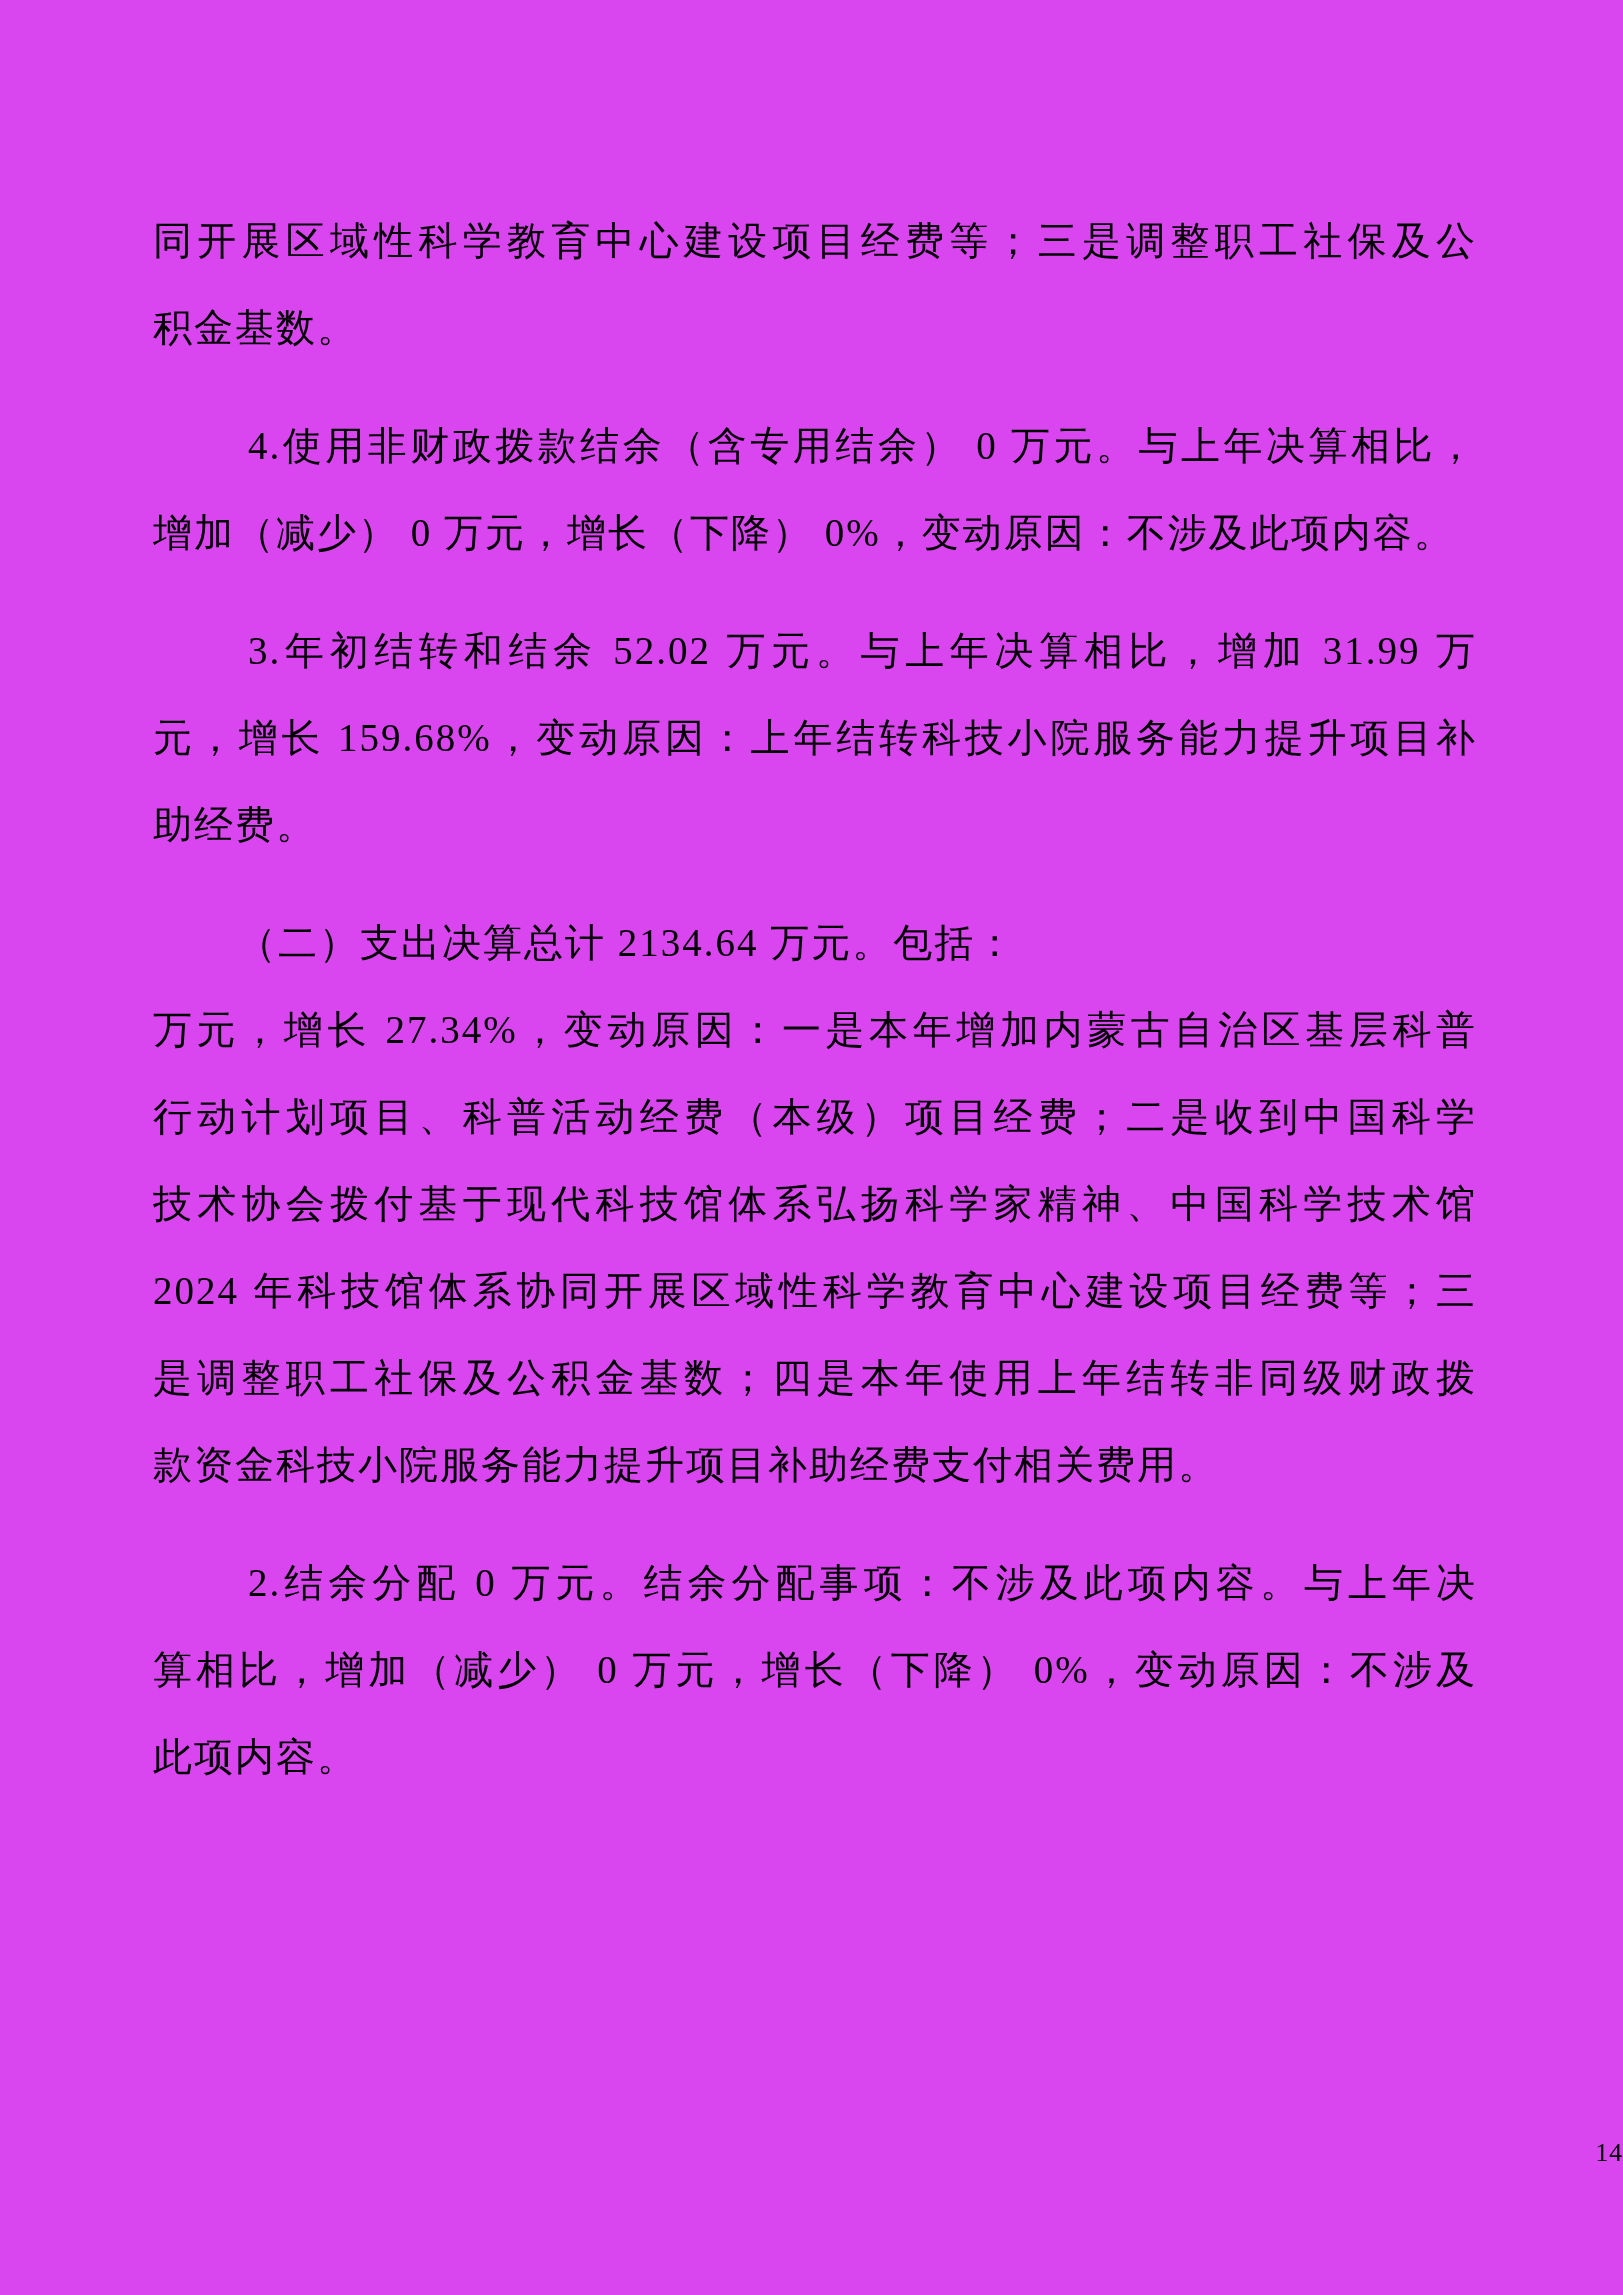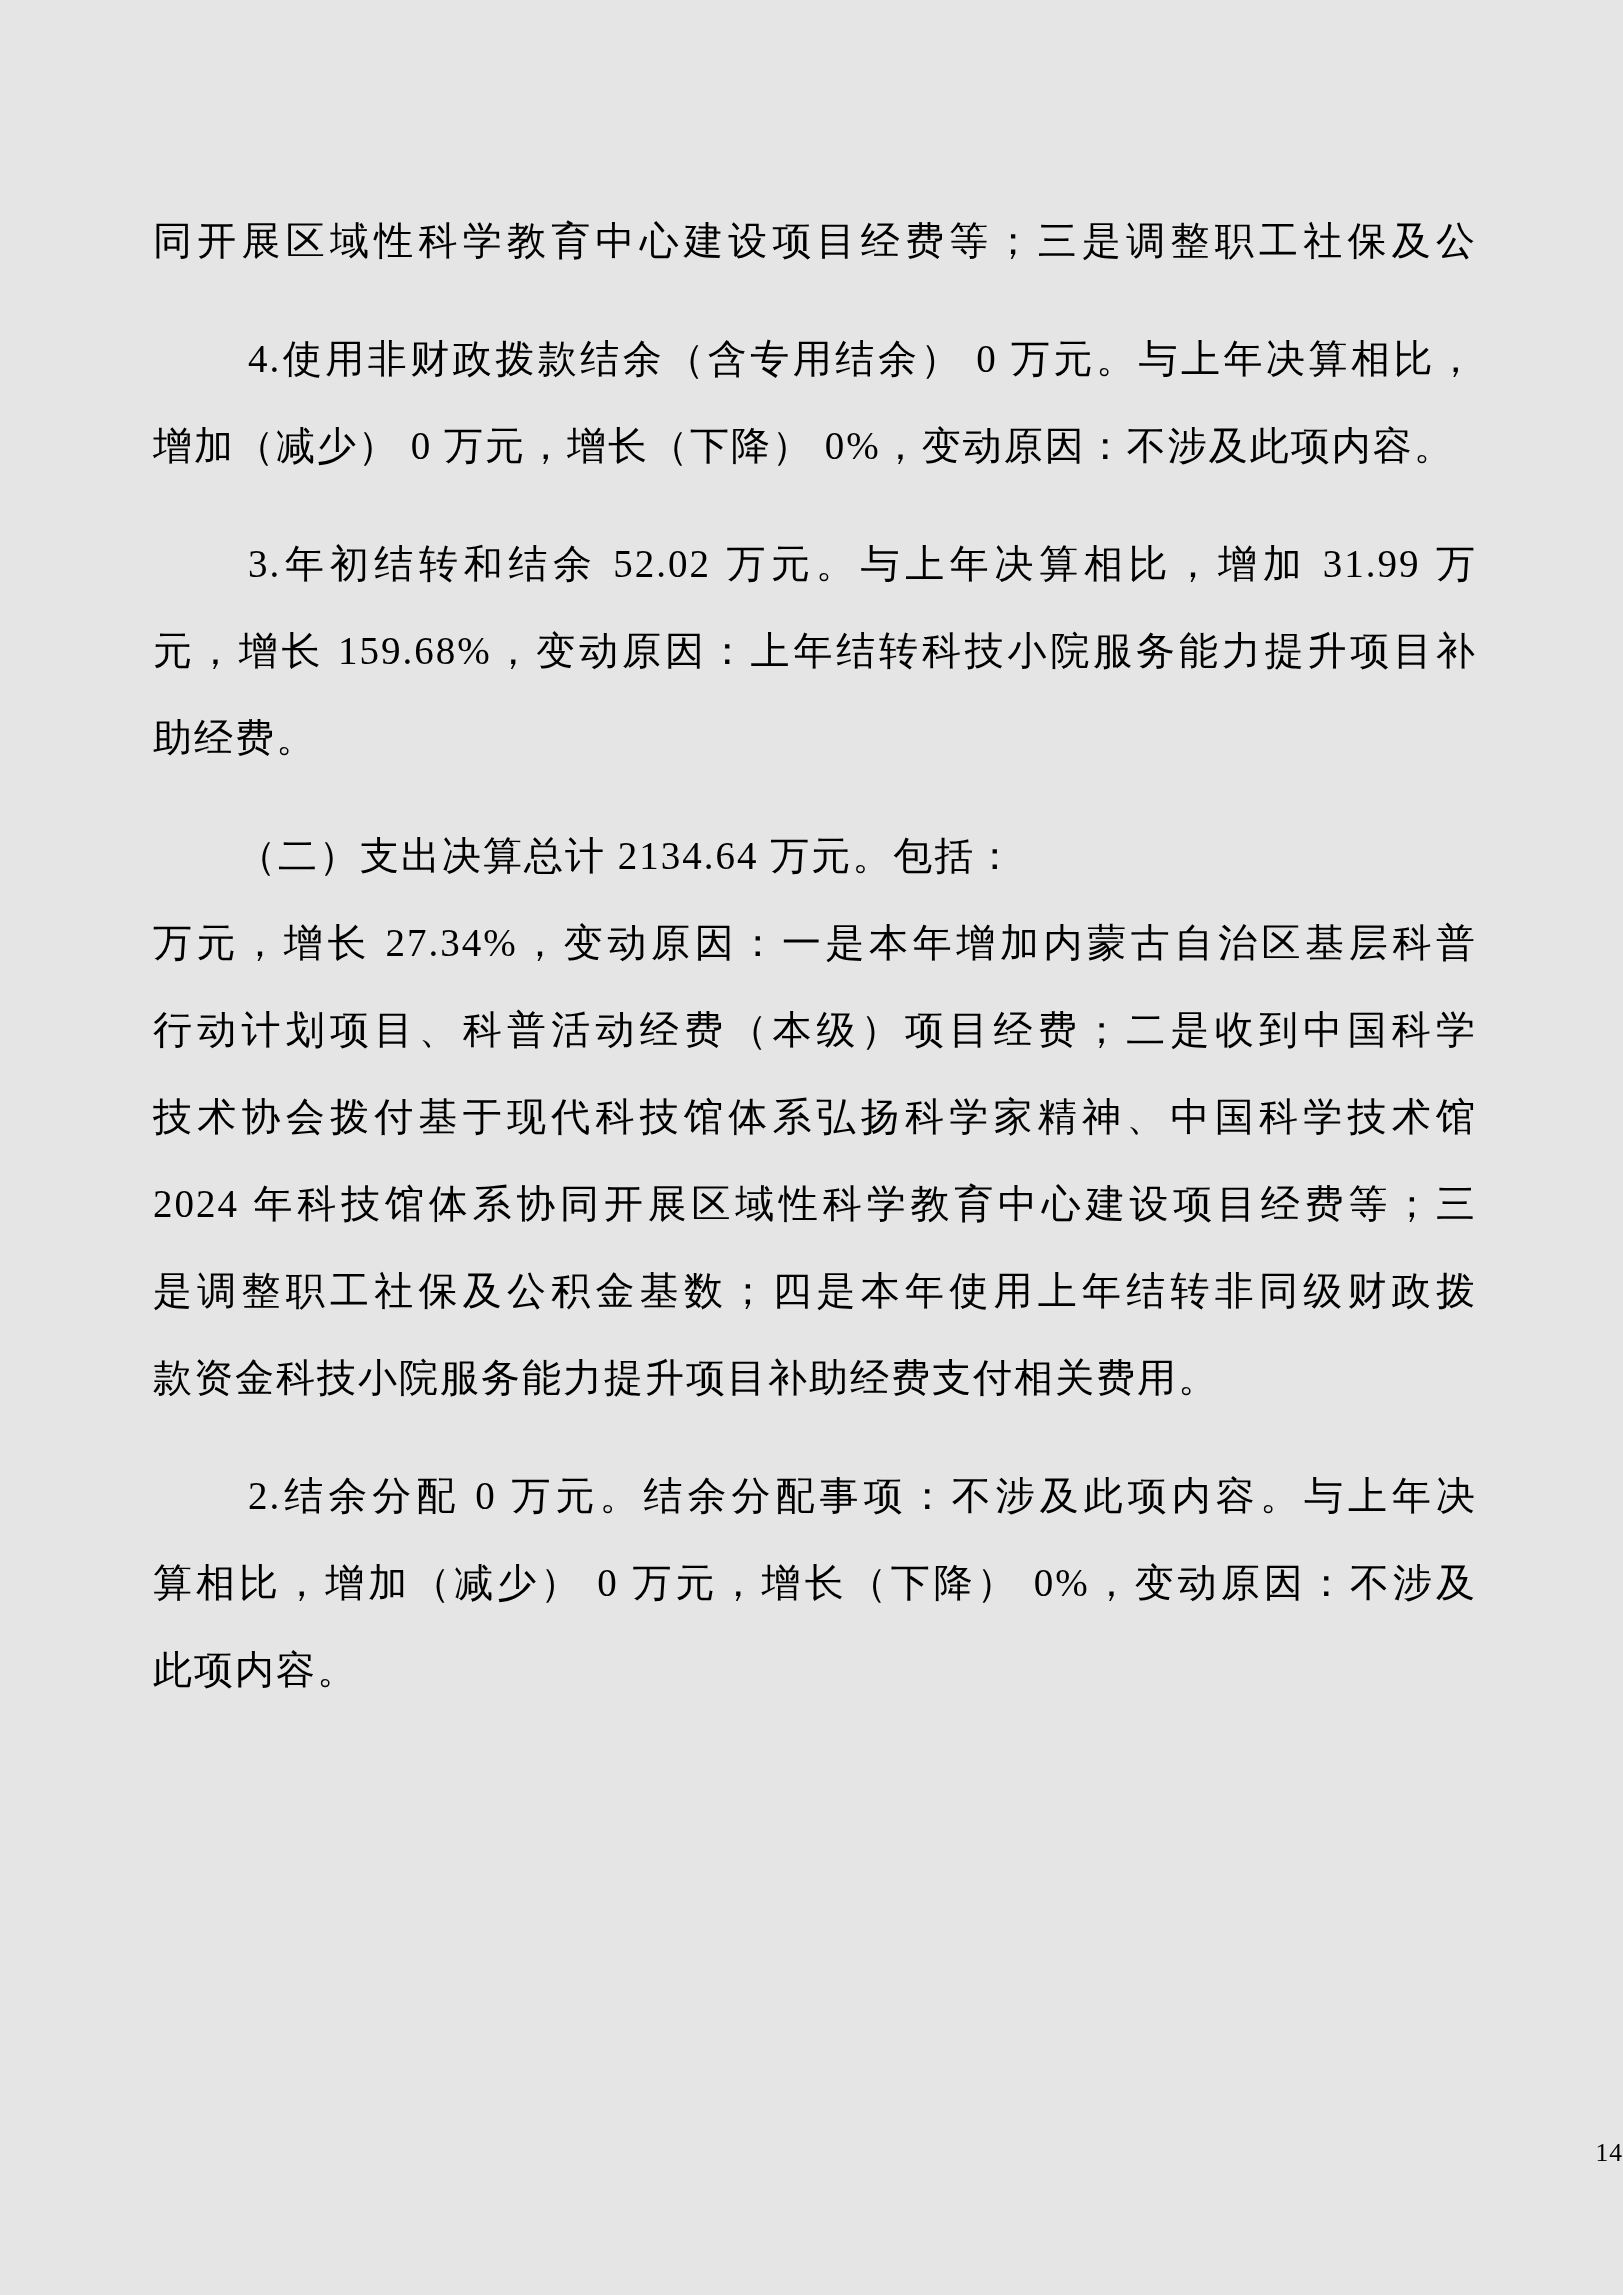--- a/index.html
+++ b/index.html
@@ -10,21 +10,21 @@
   body {
     position: relative;
     width: 1623px;
     height: 2295px;
     color: #000000;
     font-family: "Liberation Serif", "DejaVu Serif", serif;
   }
   .page {
     position: absolute;
     inset: 0;
-    background: #e5e5e5;
+    background: #d946ef;
     overflow: hidden;
   }
   .text-block {
     position: absolute;
     left: 153px;
     top: 197px;
     width: 1324px;
     font-size: 39px;
     line-height: 87px;
     letter-spacing: 2px;
@@ -65,20 +65,21 @@
     letter-spacing: 1px;
   }
 </style>
 </head>
 <body>
 
 <div class="page">
   <div class="text-block">
 
     <p class="line">同开展区域性科学教育中心建设项目经费等；三是调整职工社保及公</p>
+    <p class="line last">积金基数。</p>
 
     <p class="line pstart ind">4.使用非财政拨款结余（含专用结余） 0 万元。与上年决算相比，</p>
     <p class="line last">增加（减少） 0 万元，增长（下降） 0%，变动原因：不涉及此项内容。</p>
 
     <p class="line pstart ind">3.年初结转和结余 52.02 万元。与上年决算相比，增加 31.99 万</p>
     <p class="line">元，增长 159.68%，变动原因：上年结转科技小院服务能力提升项目补</p>
     <p class="line last">助经费。</p>
 
     <p class="line heading pstart">（二）支出决算总计 2134.64 万元。包括：</p>
 

